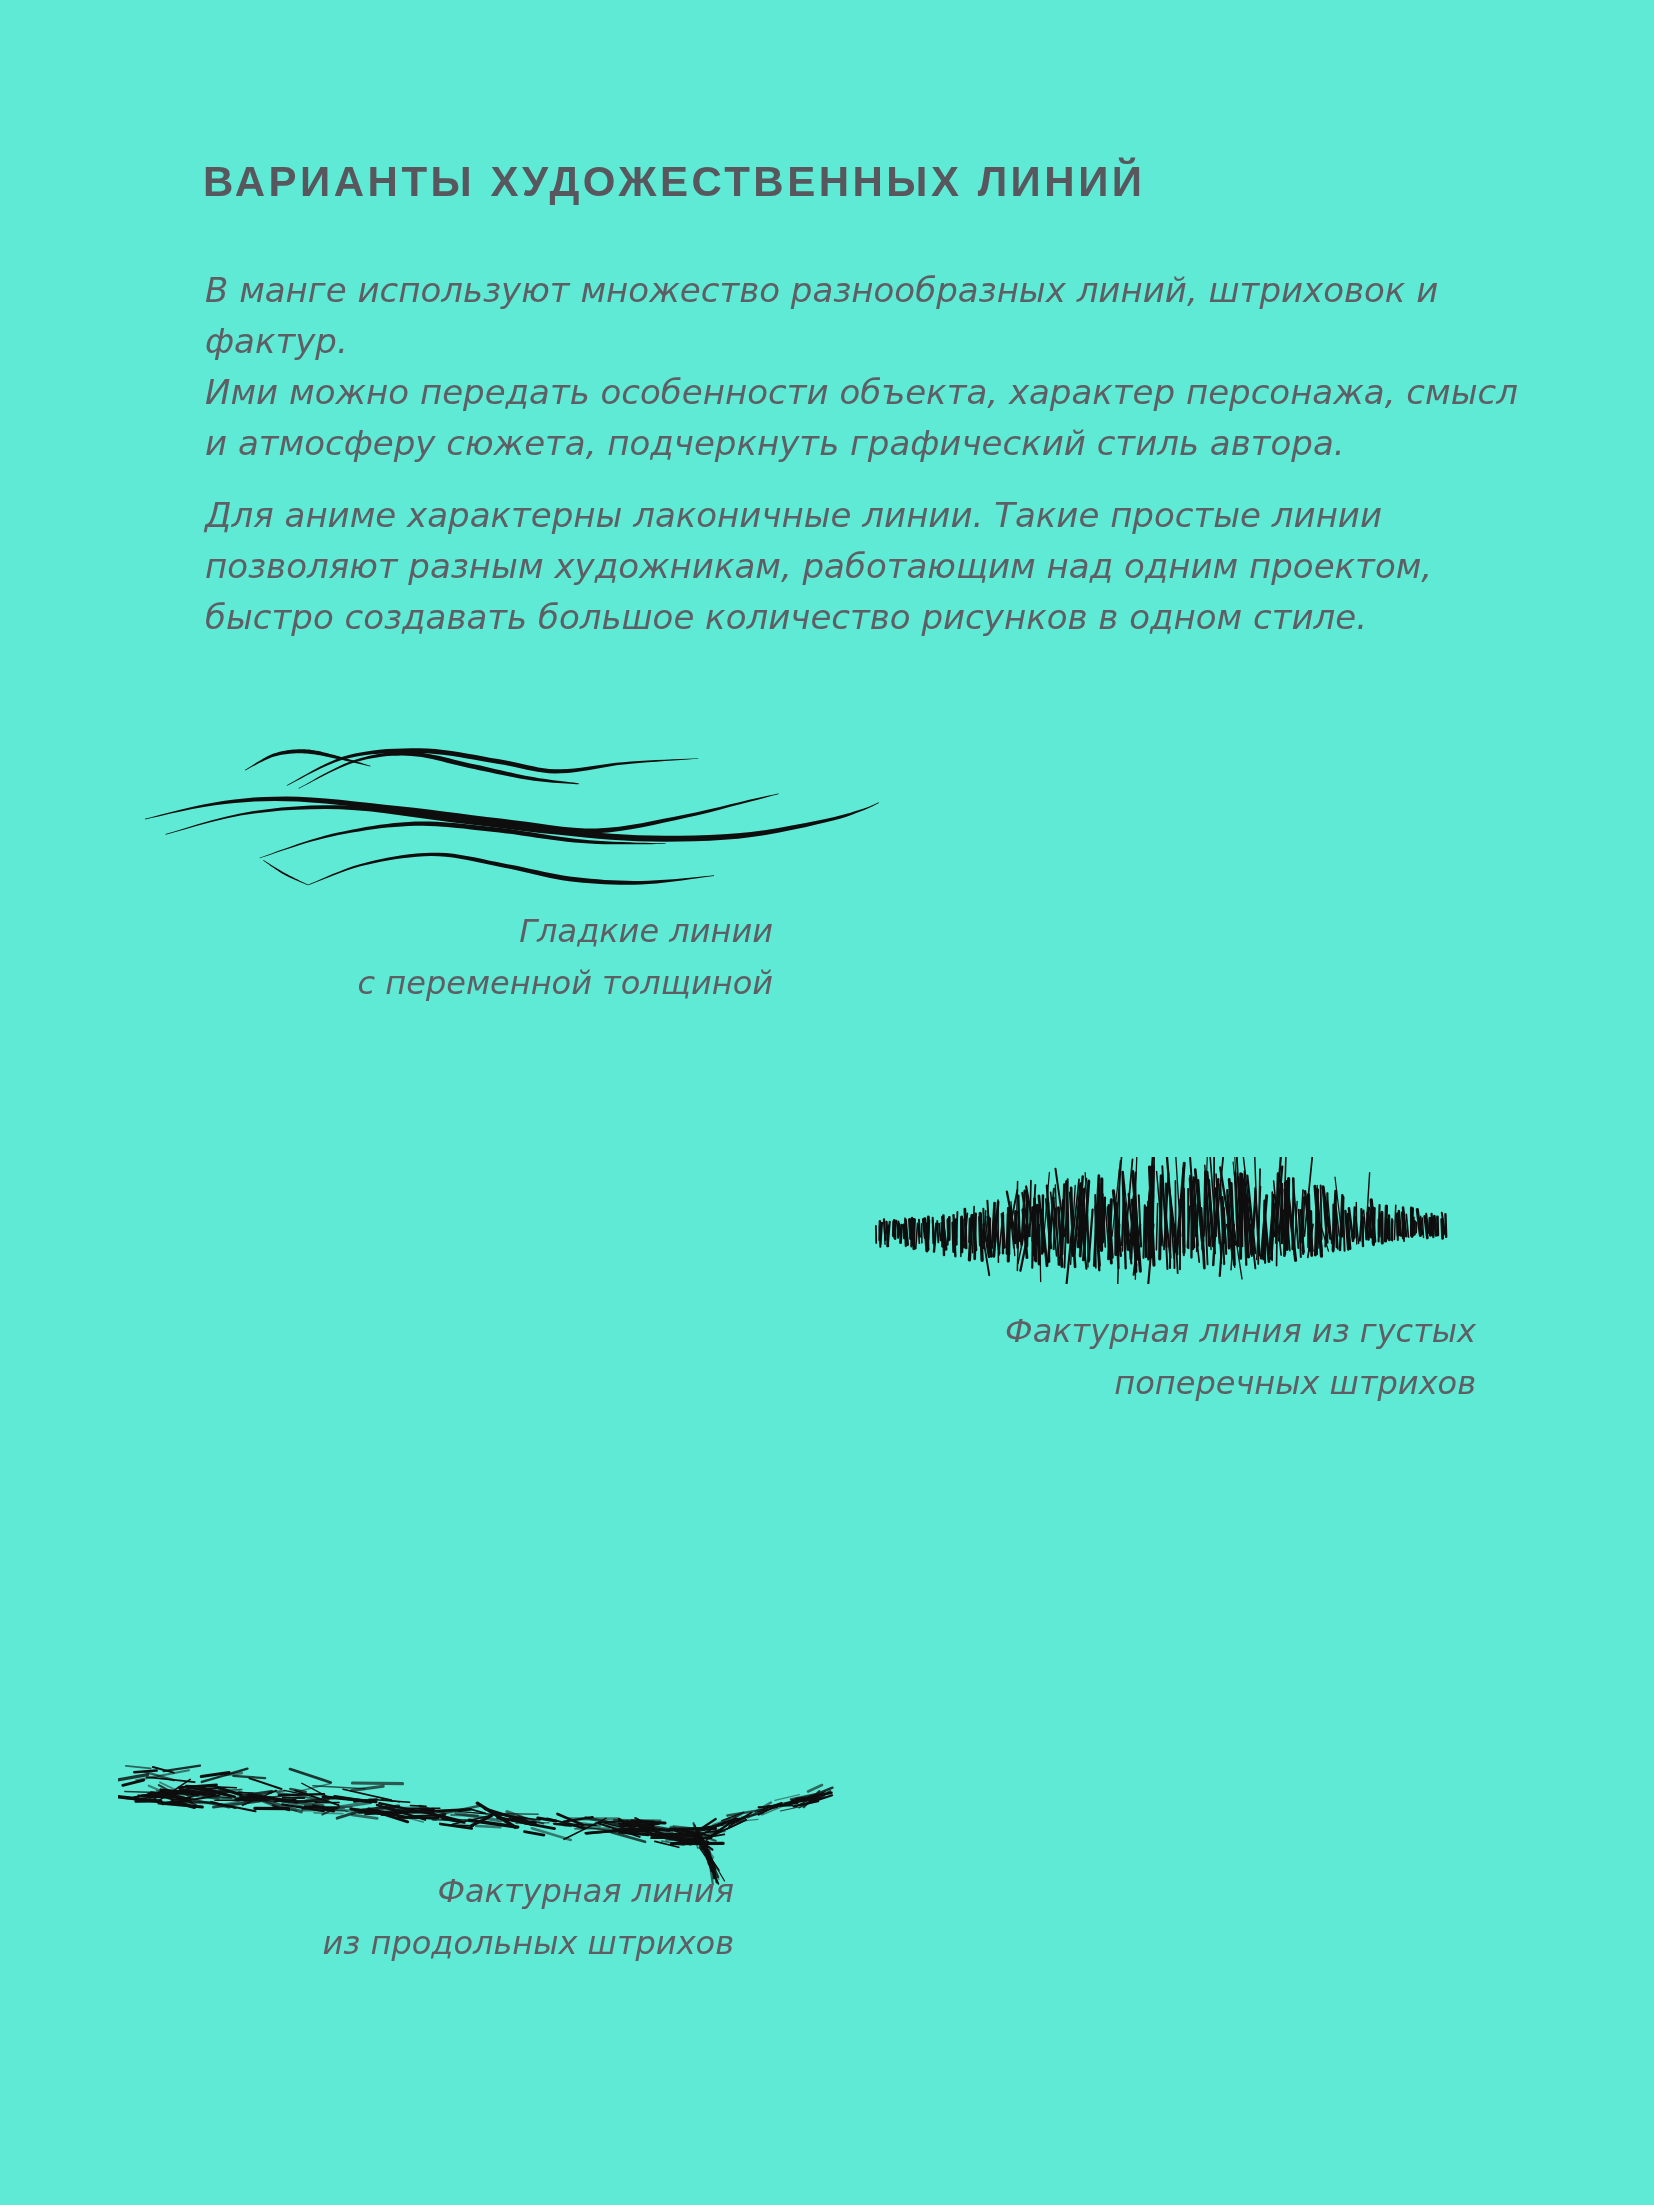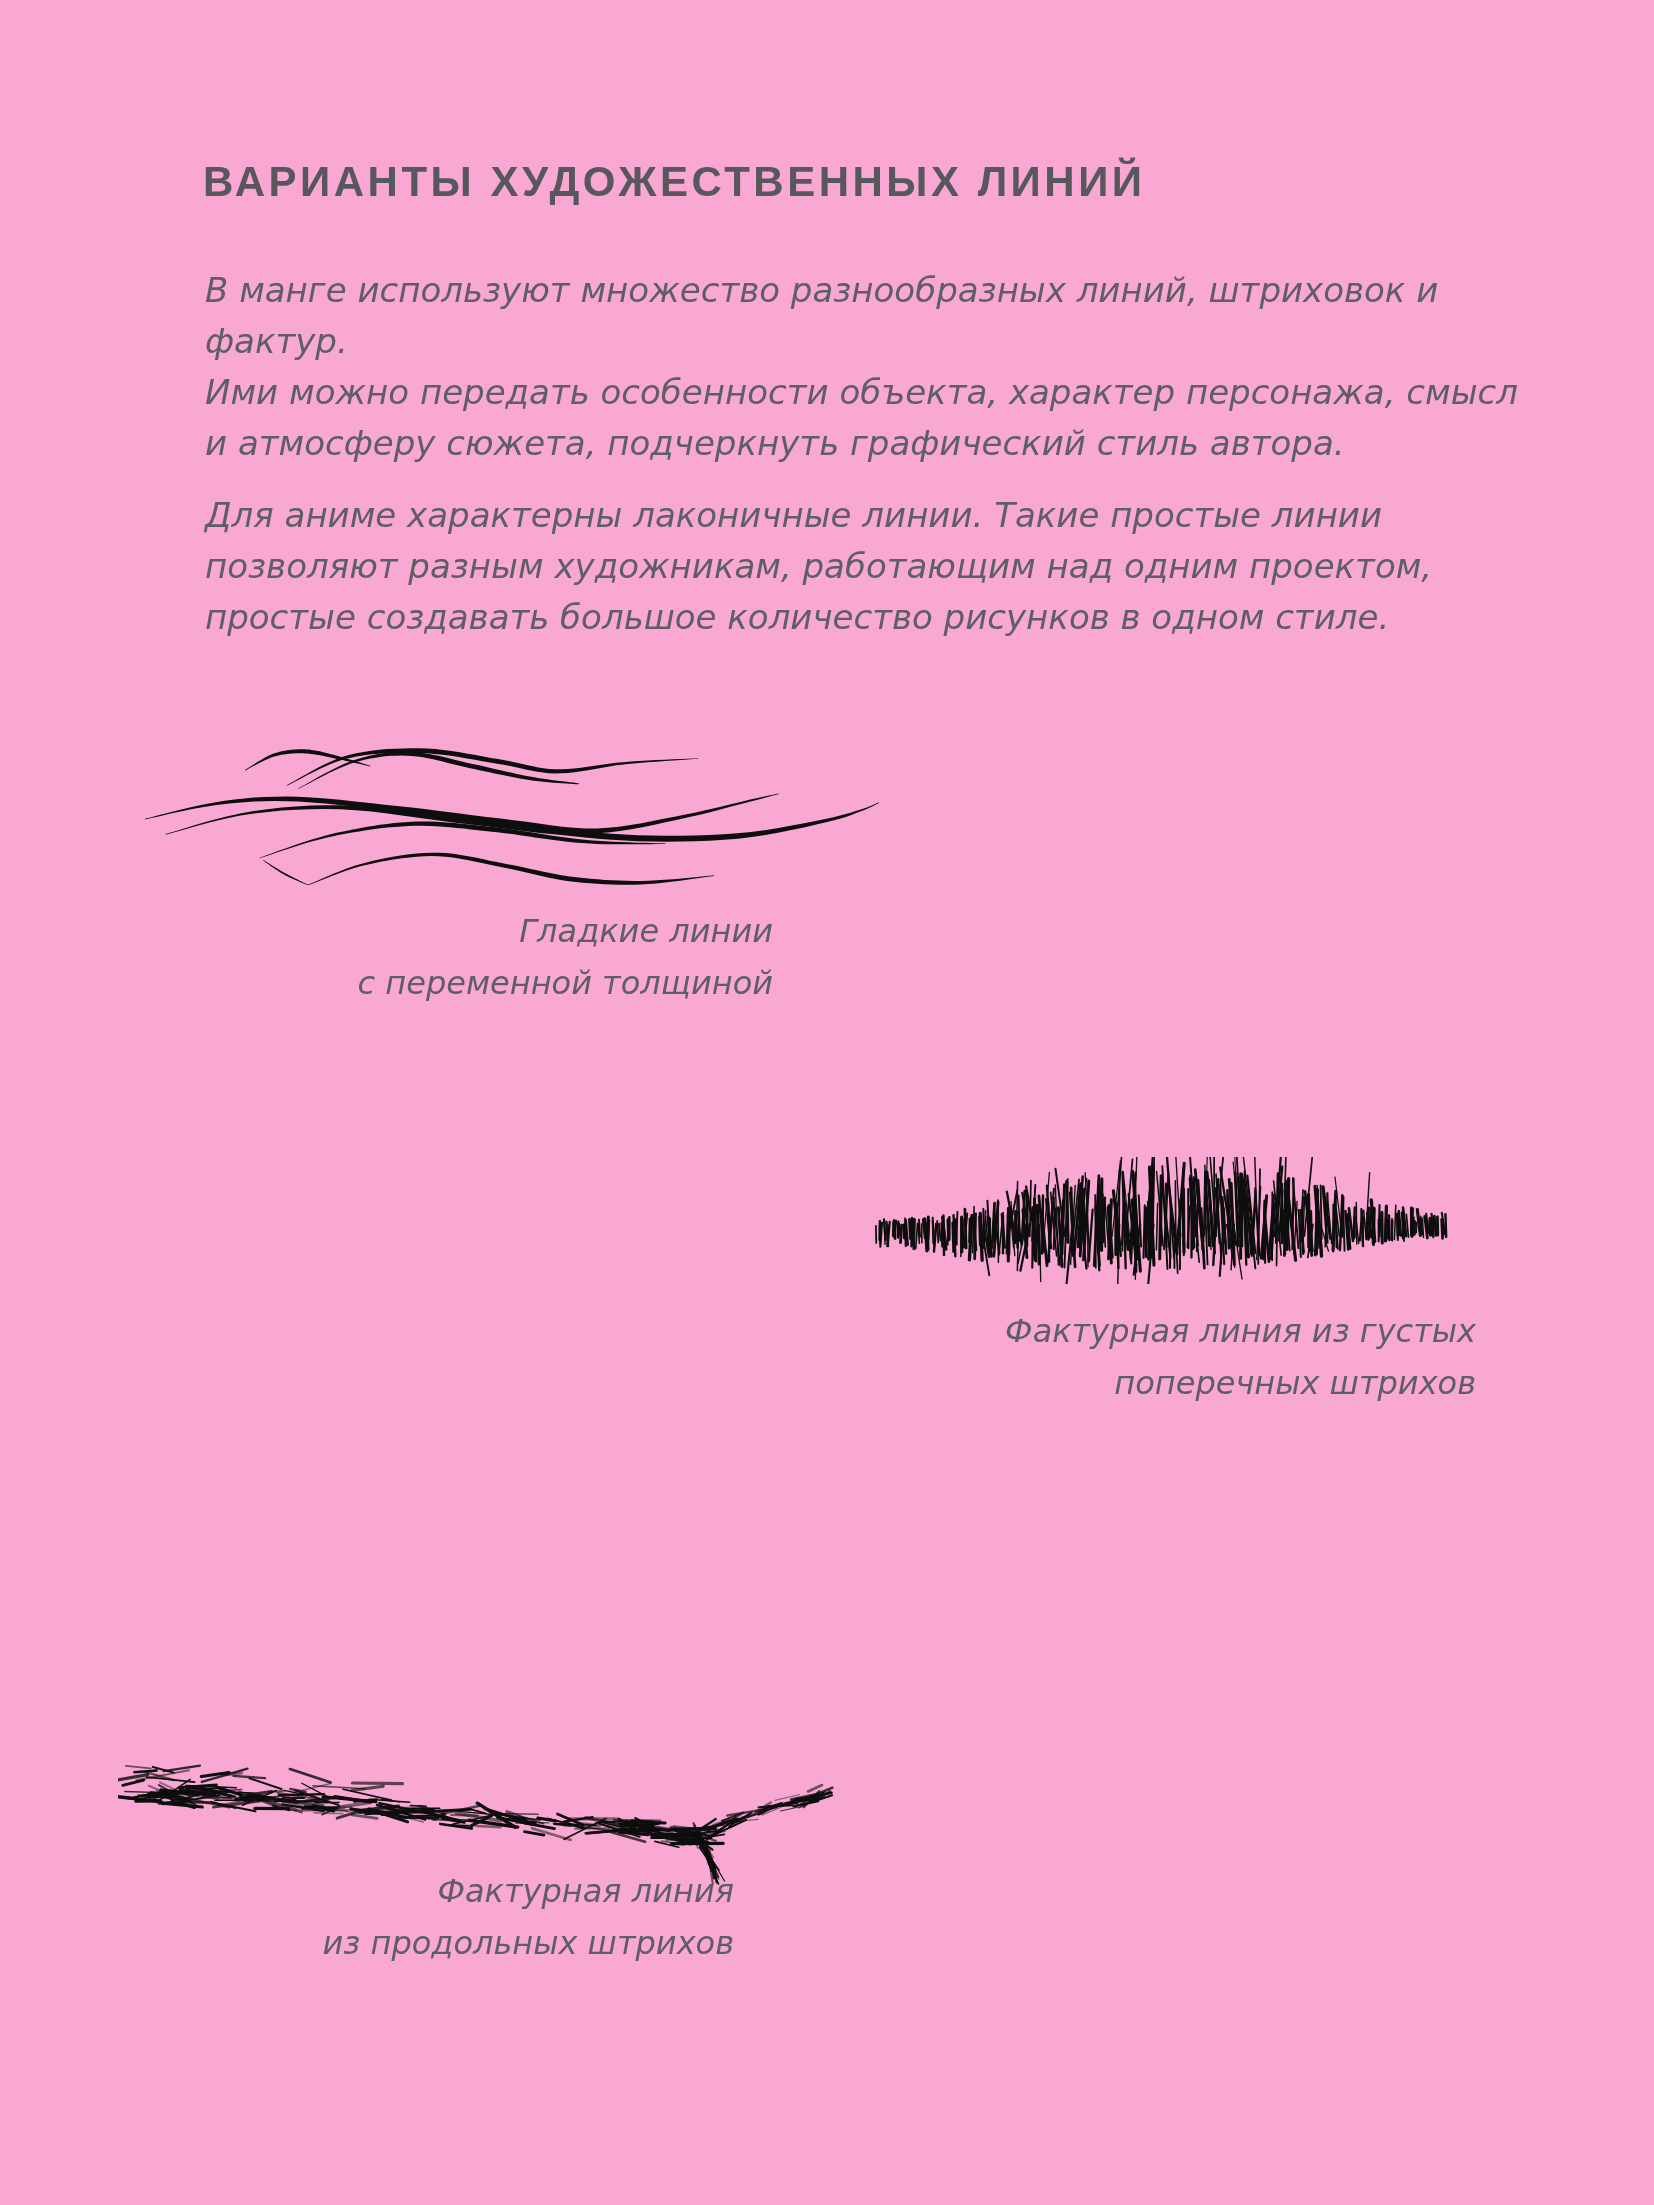--- a/index.html
+++ b/index.html
@@ -5,21 +5,21 @@
   :root{
     --title-color:#57575d;
     --body-color:#5e5e64;
     --ink:#0e0e0e;
   }
   html,body{margin:0;padding:0;background:#fff;}
   .page{
     position:relative;
     width:1654px;
     height:2205px;
-    background:#f9a8d4;
+    background:#5eead4;
     overflow:hidden;
     font-family:"DejaVu Sans",sans-serif;
   }
   .page-title{
     position:absolute;
     left:203px; top:158px;
     margin:0;
     font-family:"Liberation Sans",sans-serif;
     font-weight:700;
     font-size:42px;
@@ -66,21 +66,21 @@
 
   <div class="para para-1">
     <div>В манге используют множество разнообразных линий, штриховок и фактур.</div>
     <div>Ими можно передать особенности объекта, характер персонажа, смысл</div>
     <div>и атмосферу сюжета, подчеркнуть графический стиль автора.</div>
   </div>
 
   <div class="para para-2">
     <div>Для аниме характерны лаконичные линии. Такие простые линии</div>
     <div>позволяют разным художникам, работающим над одним проектом,</div>
-    <div>простые создавать большое количество рисунков в одном стиле.</div>
+    <div>быстро создавать большое количество рисунков в одном стиле.</div>
   </div>
 
   <figure class="fig fig-1">
     <svg id="fig1" viewBox="0 0 1300 260">
         <path d="M215.2,48.4 L217.2,47.5 L219.6,46.2 L222.3,44.7 L225.4,43.1 L228.7,41.3 L232.2,39.4 L236.0,37.4 L239.8,35.4 L243.8,33.4 L247.8,31.5 L251.8,29.6 L255.7,28.0 L259.5,26.4 L263.1,25.2 L266.6,24.1 L270.1,23.3 L273.5,22.5 L277.0,21.8 L280.5,21.2 L284.0,20.7 L287.5,20.2 L291.0,19.9 L294.5,19.6 L298.0,19.4 L301.6,19.3 L305.2,19.2 L308.7,19.2 L312.4,19.3 L316.0,19.4 L319.6,19.6 L323.3,19.9 L327.0,20.3 L330.8,20.8 L334.6,21.3 L338.5,22.0 L342.4,22.7 L346.3,23.5 L350.2,24.3 L354.1,25.1 L358.1,25.9 L362.0,26.8 L365.8,27.6 L369.7,28.5 L373.5,29.2 L377.3,30.0 L381.3,30.8 L385.3,31.7 L389.5,32.6 L393.8,33.6 L398.0,34.5 L402.1,35.5 L406.2,36.4 L410.1,37.3 L413.8,38.2 L417.3,39.0 L420.5,39.8 L423.4,40.4 L425.8,41.0 L427.9,41.5 L428.1,40.5 L426.1,39.9 L423.7,39.1 L420.9,38.2 L417.8,37.2 L414.4,36.1 L410.8,35.0 L406.9,33.8 L402.9,32.5 L398.8,31.2 L394.7,30.0 L390.5,28.7 L386.4,27.5 L382.3,26.4 L378.4,25.3 L374.6,24.3 L370.9,23.3 L367.1,22.3 L363.3,21.3 L359.4,20.3 L355.5,19.2 L351.6,18.2 L347.7,17.3 L343.7,16.3 L339.8,15.5 L335.8,14.7 L331.8,14.0 L327.9,13.4 L324.0,12.9 L320.1,12.6 L316.3,12.4 L312.5,12.3 L308.7,12.3 L305.0,12.4 L301.3,12.6 L297.6,12.8 L293.9,13.1 L290.3,13.6 L286.6,14.1 L283.0,14.7 L279.4,15.4 L275.8,16.3 L272.2,17.2 L268.7,18.2 L265.1,19.3 L261.5,20.6 L257.7,22.2 L253.9,24.0 L250.0,26.0 L246.1,28.2 L242.2,30.4 L238.3,32.7 L234.6,35.0 L231.0,37.2 L227.6,39.4 L224.4,41.5 L221.5,43.4 L218.9,45.0 L216.6,46.5 L214.8,47.6 Z" fill="#0e0e0e"></path>
         <path d="M286.2,74.4 L292.5,71.4 L300.4,67.2 L309.7,62.3 L320.2,56.7 L331.5,50.9 L343.5,45.0 L355.8,39.5 L368.3,34.4 L380.6,30.2 L392.6,27.0 L404.7,24.5 L417.3,22.5 L430.3,20.9 L443.5,19.8 L457.0,18.9 L470.5,18.5 L484.1,18.3 L497.6,18.4 L511.0,18.7 L524.2,19.2 L537.5,20.2 L551.1,21.7 L564.8,23.5 L578.5,25.6 L592.2,27.9 L605.6,30.3 L618.7,32.7 L631.4,35.0 L643.5,37.0 L654.9,38.8 L665.4,40.8 L675.3,42.8 L684.7,44.9 L693.9,47.0 L702.9,48.9 L712.0,50.6 L721.3,52.0 L731.1,53.0 L741.4,53.5 L752.3,53.3 L763.5,52.6 L774.8,51.3 L786.4,49.7 L798.1,47.8 L810.0,45.7 L821.9,43.6 L834.0,41.6 L846.0,39.7 L858.2,38.2 L870.8,36.9 L884.6,35.7 L899.1,34.5 L913.9,33.4 L928.6,32.4 L942.7,31.4 L955.8,30.5 L967.5,29.7 L977.4,29.0 L985.0,28.5 L985.0,27.5 L977.3,27.9 L967.4,28.3 L955.7,28.8 L942.6,29.4 L928.4,30.0 L913.7,30.7 L898.9,31.5 L884.3,32.3 L870.5,33.2 L857.8,34.2 L845.5,35.4 L833.3,36.9 L821.1,38.6 L809.1,40.4 L797.2,42.1 L785.6,43.7 L774.1,45.1 L762.9,46.0 L752.1,46.5 L741.6,46.4 L731.7,45.8 L722.3,44.7 L713.3,43.2 L704.4,41.4 L695.5,39.5 L686.4,37.3 L677.0,35.2 L667.0,33.0 L656.3,31.0 L644.9,29.1 L632.8,27.0 L620.2,24.7 L607.0,22.2 L593.6,19.8 L579.8,17.5 L566.0,15.3 L552.1,13.5 L538.3,12.1 L524.6,11.2 L511.2,10.8 L497.7,10.7 L484.0,10.9 L470.3,11.3 L456.6,12.1 L443.0,13.3 L429.6,14.8 L416.5,16.8 L403.7,19.2 L391.4,22.1 L379.2,25.7 L366.8,30.4 L354.3,36.0 L342.0,42.0 L330.2,48.4 L319.0,54.6 L308.8,60.5 L299.6,65.9 L291.9,70.3 L285.8,73.6 Z" fill="#0e0e0e"></path>
         <path d="M306.2,79.4 L310.9,77.1 L316.7,74.1 L323.6,70.4 L331.3,66.3 L339.7,61.9 L348.5,57.4 L357.7,52.8 L367.0,48.3 L376.3,44.1 L385.4,40.3 L394.0,37.0 L402.2,34.4 L410.2,32.2 L418.1,30.3 L425.9,28.6 L433.8,27.1 L441.7,25.8 L449.6,24.8 L457.5,24.0 L465.5,23.5 L473.5,23.2 L481.6,23.1 L489.9,23.3 L498.2,23.7 L506.6,24.5 L515.2,25.7 L524.0,27.3 L532.9,29.1 L541.8,31.1 L550.8,33.3 L559.8,35.5 L568.9,37.8 L577.9,40.1 L586.8,42.2 L595.7,44.2 L604.4,46.0 L613.1,47.8 L621.9,49.7 L630.6,51.5 L639.4,53.4 L648.1,55.3 L656.7,57.1 L665.2,58.8 L673.6,60.5 L681.9,62.0 L690.0,63.5 L698.0,64.7 L705.8,65.8 L713.9,66.8 L722.2,67.7 L730.4,68.4 L738.4,69.1 L746.3,69.7 L753.8,70.2 L760.8,70.6 L767.3,71.0 L773.0,71.4 L777.9,71.7 L781.9,72.0 L782.1,70.0 L778.1,69.5 L773.2,68.9 L767.5,68.3 L761.1,67.5 L754.1,66.7 L746.7,65.8 L738.9,64.8 L730.9,63.8 L722.8,62.6 L714.7,61.4 L706.7,60.1 L699.0,58.8 L691.2,57.3 L683.2,55.6 L675.0,53.9 L666.7,52.0 L658.2,50.1 L649.6,48.1 L641.0,46.1 L632.3,44.0 L623.5,42.0 L614.8,40.1 L606.0,38.2 L597.4,36.4 L588.6,34.4 L579.8,32.3 L570.8,30.1 L561.7,27.8 L552.6,25.6 L543.5,23.5 L534.4,21.6 L525.3,19.9 L516.3,18.4 L507.4,17.3 L498.6,16.6 L490.0,16.4 L481.6,16.4 L473.3,16.7 L465.0,17.3 L456.9,18.1 L448.8,19.2 L440.8,20.5 L432.8,22.0 L424.9,23.8 L417.0,25.8 L409.0,28.1 L401.0,30.6 L392.7,33.5 L384.0,37.0 L374.9,41.2 L365.7,45.7 L356.5,50.4 L347.4,55.3 L338.7,60.1 L330.4,64.8 L322.9,69.1 L316.1,72.9 L310.4,76.1 L305.8,78.6 Z" fill="#0e0e0e"></path>
         <path d="M45.1,131.5 L55.7,129.2 L70.0,126.0 L86.9,122.1 L105.7,118.0 L125.4,113.9 L145.0,110.3 L163.7,107.3 L181.0,105.2 L197.7,103.5 L214.1,102.2 L230.7,101.1 L247.8,100.5 L265.6,100.3 L284.6,100.5 L305.1,101.2 L327.3,102.6 L350.9,104.5 L375.4,106.9 L400.7,109.6 L426.2,112.4 L451.6,115.3 L476.4,118.1 L501.0,120.9 L525.9,123.9 L551.0,127.1 L576.0,130.2 L600.6,133.4 L624.8,136.4 L648.2,139.2 L670.5,141.8 L692.0,144.5 L712.9,147.4 L733.2,150.1 L753.2,152.4 L773.0,154.1 L792.8,155.1 L812.6,154.9 L832.3,153.6 L851.8,151.4 L871.1,148.3 L890.2,144.8 L909.0,140.9 L927.6,136.8 L946.0,132.9 L964.6,128.9 L984.0,124.4 L1003.6,119.6 L1022.8,114.6 L1041.1,109.8 L1057.9,105.3 L1072.5,101.5 L1084.5,98.4 L1094.1,95.9 L1101.8,93.9 L1107.7,92.4 L1112.4,91.1 L1116.2,90.1 L1119.3,89.2 L1122.1,88.5 L1121.9,87.5 L1119.0,88.1 L1115.8,88.8 L1112.1,89.5 L1107.3,90.5 L1101.3,91.8 L1093.6,93.5 L1083.9,95.6 L1071.8,98.3 L1057.0,101.8 L1040.1,105.9 L1021.8,110.3 L1002.5,114.8 L982.8,119.2 L963.4,123.3 L944.8,126.9 L926.3,130.6 L907.7,134.3 L888.9,137.9 L870.0,141.2 L850.9,143.9 L831.7,145.9 L812.3,146.9 L793.0,146.9 L773.6,145.8 L754.1,143.9 L734.3,141.5 L714.0,138.7 L693.2,135.7 L671.6,132.9 L649.2,130.2 L625.9,127.4 L601.8,124.4 L577.1,121.2 L552.1,118.0 L527.0,114.9 L502.1,111.9 L477.4,109.2 L452.5,106.5 L427.1,103.6 L401.6,100.9 L376.3,98.3 L351.6,96.0 L327.9,94.3 L305.5,93.2 L284.8,92.7 L265.6,92.9 L247.5,93.4 L230.3,94.5 L213.6,96.0 L197.1,97.8 L180.3,100.0 L163.0,102.6 L144.2,106.1 L124.6,110.4 L105.0,115.1 L86.4,119.8 L69.5,124.2 L55.4,127.9 L44.9,130.5 Z" fill="#0e0e0e"></path>
         <path d="M80.1,157.5 L93.7,153.8 L112.0,148.6 L133.8,142.5 L157.8,136.1 L182.8,130.1 L207.3,125.1 L230.5,121.6 L253.8,118.8 L277.5,116.6 L301.7,115.1 L326.4,114.1 L351.5,113.9 L377.0,114.4 L403.1,115.8 L429.7,118.3 L456.9,121.6 L484.5,125.4 L512.5,129.3 L540.6,133.1 L568.9,136.6 L598.1,140.1 L628.0,143.8 L658.0,147.5 L687.6,151.1 L716.4,154.5 L743.7,157.4 L769.1,159.9 L792.8,162.2 L815.4,164.3 L837.4,166.1 L859.4,167.5 L881.8,168.5 L905.2,169.1 L929.5,169.3 L954.3,169.2 L979.4,168.6 L1004.3,167.7 L1028.9,166.2 L1052.7,164.3 L1076.0,161.6 L1099.5,158.0 L1122.9,153.8 L1145.5,149.3 L1166.7,144.7 L1185.8,140.3 L1202.3,136.5 L1216.1,133.1 L1227.5,129.9 L1237.1,126.9 L1245.3,124.0 L1252.6,121.2 L1259.4,118.6 L1266.3,116.0 L1272.4,113.4 L1277.8,110.9 L1282.5,108.6 L1286.4,106.5 L1289.6,104.8 L1292.2,103.5 L1291.8,102.5 L1289.1,103.7 L1285.8,105.2 L1281.7,107.0 L1277.0,109.0 L1271.5,111.2 L1265.3,113.4 L1258.4,115.6 L1251.4,117.8 L1244.0,120.1 L1235.8,122.5 L1226.2,125.1 L1214.8,127.8 L1201.1,130.7 L1184.5,134.1 L1165.2,137.9 L1144.0,142.0 L1121.5,146.0 L1098.2,149.8 L1074.9,152.9 L1051.9,155.2 L1028.3,156.9 L1003.9,158.1 L979.1,158.9 L954.2,159.3 L929.5,159.4 L905.4,159.1 L882.2,158.5 L860.0,157.4 L838.2,156.0 L816.3,154.2 L793.8,152.2 L770.1,149.9 L744.7,147.5 L717.4,144.6 L688.7,141.4 L659.1,138.0 L629.1,134.4 L599.2,130.9 L570.0,127.6 L541.7,124.4 L513.6,120.8 L485.6,117.1 L457.9,113.7 L430.5,110.7 L403.6,108.5 L377.2,107.4 L351.5,107.4 L326.2,108.0 L301.4,109.4 L277.1,111.5 L253.3,114.2 L229.9,117.4 L206.6,121.4 L182.0,127.0 L157.1,133.5 L133.2,140.4 L111.5,147.0 L93.3,152.6 L79.9,156.5 Z" fill="#0e0e0e"></path>
         <path d="M240.2,197.5 L246.0,195.6 L253.3,193.2 L261.8,190.3 L271.3,187.1 L281.7,183.6 L292.8,180.0 L304.3,176.3 L316.1,172.6 L328.0,169.1 L339.9,165.9 L351.5,163.0 L362.7,160.5 L373.9,158.2 L385.3,156.0 L397.0,153.9 L408.8,151.9 L420.7,150.0 L432.8,148.3 L444.9,146.7 L457.0,145.4 L469.1,144.3 L481.1,143.4 L493.0,142.8 L504.8,142.4 L516.5,142.4 L528.2,142.6 L539.9,143.2 L551.5,143.9 L563.2,144.9 L574.9,146.0 L586.7,147.2 L598.5,148.5 L610.4,149.8 L622.5,151.2 L634.7,152.5 L647.0,153.8 L659.4,155.3 L672.0,156.9 L684.8,158.7 L697.6,160.6 L710.6,162.5 L723.5,164.3 L736.4,166.1 L749.3,167.8 L762.1,169.4 L774.8,170.7 L787.3,171.8 L799.9,172.6 L813.1,173.2 L826.8,173.6 L840.7,173.8 L854.5,173.9 L868.0,173.9 L881.0,173.9 L893.3,173.8 L904.5,173.6 L914.6,173.5 L923.1,173.5 L930.0,173.5 L930.0,172.5 L923.1,172.2 L914.6,172.0 L904.6,171.7 L893.3,171.3 L881.1,171.0 L868.1,170.5 L854.6,170.0 L840.8,169.4 L827.0,168.7 L813.4,167.9 L800.3,166.9 L787.8,165.8 L775.4,164.4 L762.9,162.8 L750.2,161.1 L737.4,159.2 L724.6,157.2 L711.7,155.1 L698.8,153.1 L685.9,151.1 L673.1,149.2 L660.4,147.4 L647.9,145.8 L635.5,144.5 L623.4,143.2 L611.3,141.8 L599.4,140.5 L587.5,139.3 L575.6,138.1 L563.8,137.1 L552.0,136.3 L540.2,135.6 L528.4,135.2 L516.6,135.1 L504.7,135.3 L492.7,135.9 L480.6,136.7 L468.5,137.8 L456.3,139.2 L444.1,140.8 L432.0,142.6 L419.9,144.6 L407.9,146.8 L396.1,149.1 L384.4,151.5 L373.0,154.0 L361.8,156.5 L350.6,159.3 L338.9,162.5 L327.1,166.0 L315.2,169.8 L303.5,173.8 L292.0,177.8 L281.0,181.7 L270.7,185.4 L261.3,188.9 L252.9,191.9 L245.7,194.5 L239.8,196.5 Z" fill="#0e0e0e"></path>

